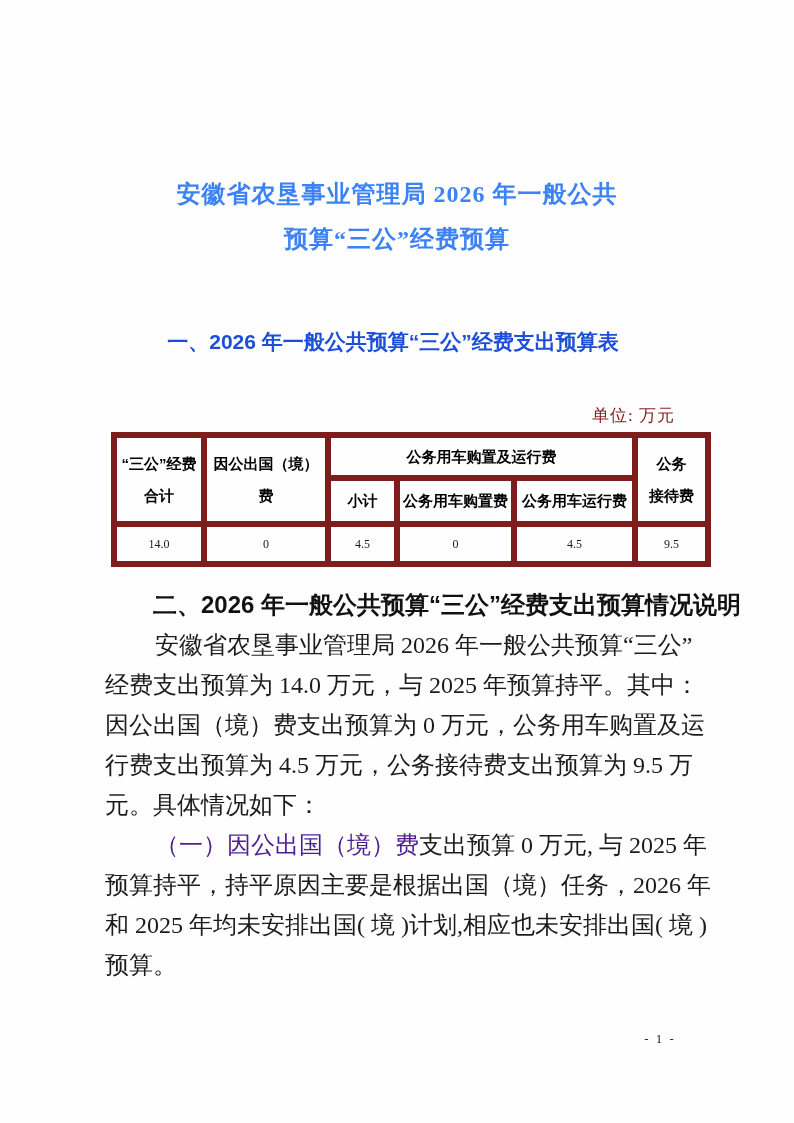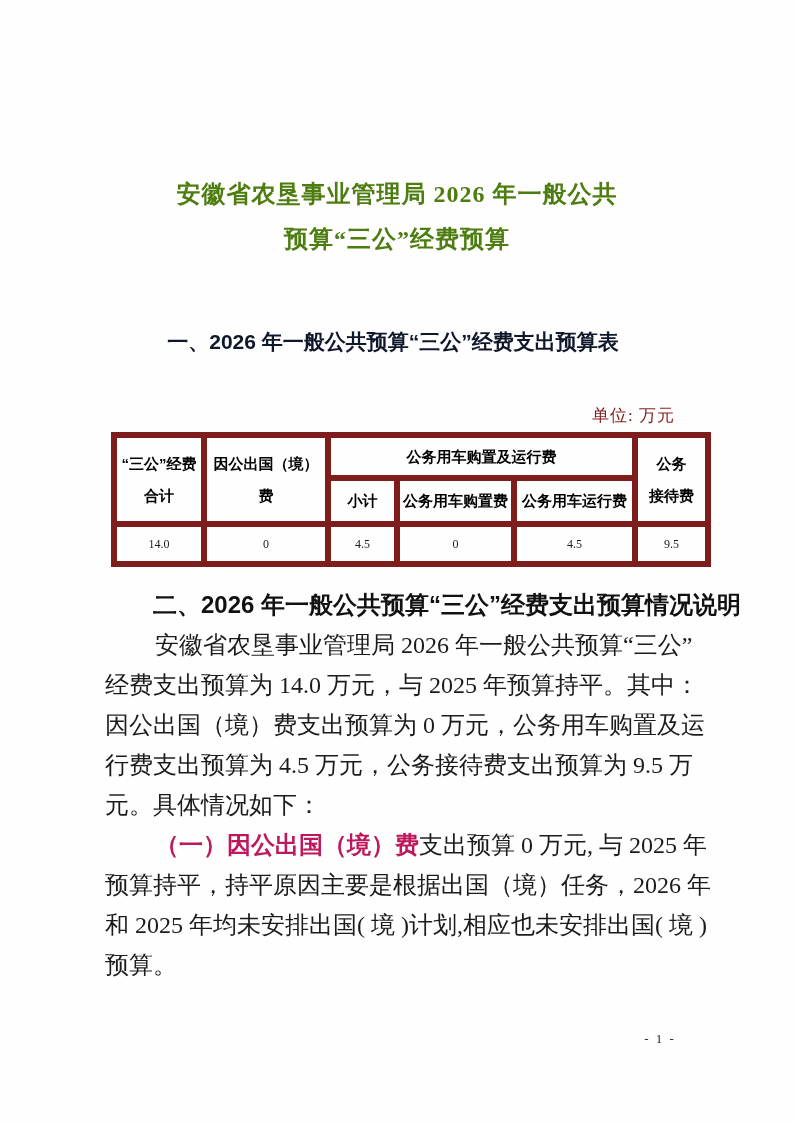--- a/index.html
+++ b/index.html
@@ -10,31 +10,31 @@
     overflow: hidden;
     font-family: "Liberation Serif", "DejaVu Serif", serif;
     color: #1b1b1b;
   }
   .page { position: absolute; inset: 0; }
 
   
   .doc-title {
     position: absolute; top: 172px; left: 0; right: 0;
     text-align: center;
-    font-size: 24px; font-weight: 700; color: #4d7c0f;
+    font-size: 24px; font-weight: 700; color: #3b82f6;
     line-height: 45px;
     font-family: "Liberation Serif", "DejaVu Serif", serif;
     letter-spacing: 1px;
   }
 
   
   .s1-heading {
     position: absolute; top: 328px; left: 0; right: 8px;
     text-align: center;
-    font-size: 21px; font-weight: 700; color: #0f172a;
+    font-size: 21px; font-weight: 700; color: #1d4ed8;
     font-family: "Liberation Sans", "DejaVu Sans", sans-serif;
   }
 
   
   .unit-note {
     position: absolute; top: 404px; right: 119px;
     font-size: 17px; color: #7f1d1d;
     letter-spacing: 1px;
   }
 
@@ -77,21 +77,21 @@
     text-align-last: justify;
     white-space: nowrap;
   }
   .tline.noj { text-align: left; text-align-last: left; }
   .tline.ind  { text-indent: 50px; }
   .tline.heading2 {
     font-family: "Liberation Sans", "DejaVu Sans", sans-serif;
     font-weight: 700; color: #111;
     text-indent: 48px;
   }
-  .bold-lead { font-weight: 700; color: #be185d; }
+  .bold-lead { font-weight: 400; color: #4c1d95; }
 
   
   .page-number {
     position: absolute; top: 1031px; left: 615px; width: 90px;
     text-align: center;
     font-size: 13px; color: #1a2433;
     letter-spacing: 2px;
   }
 </style>
 </head>

